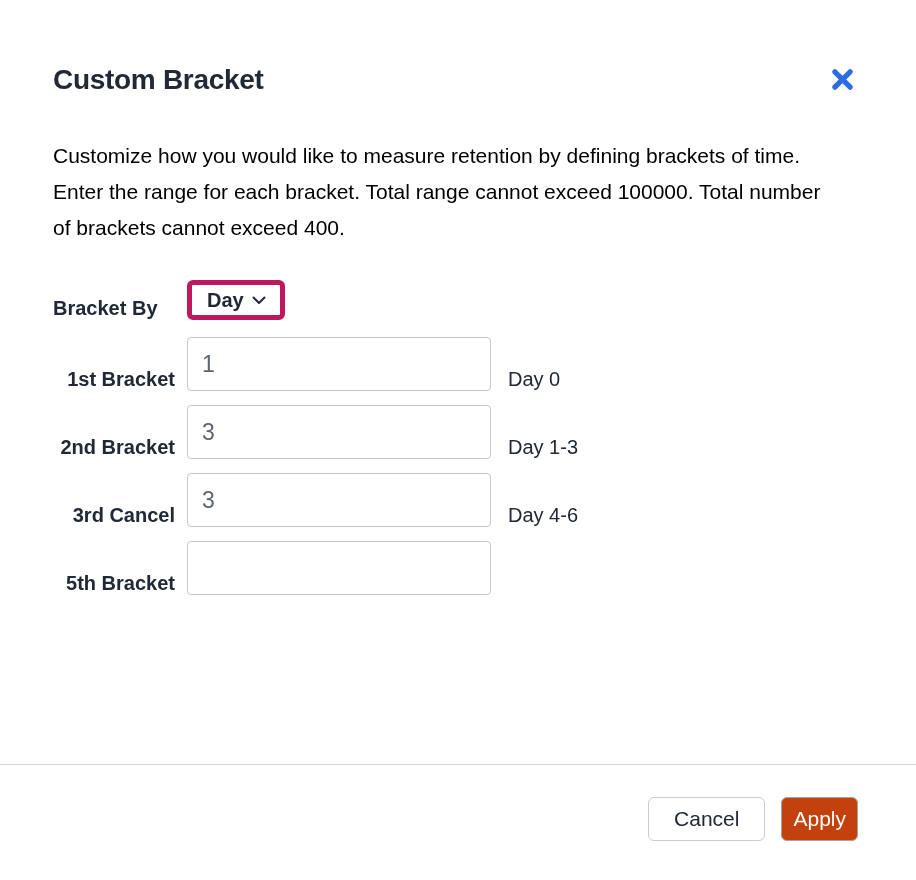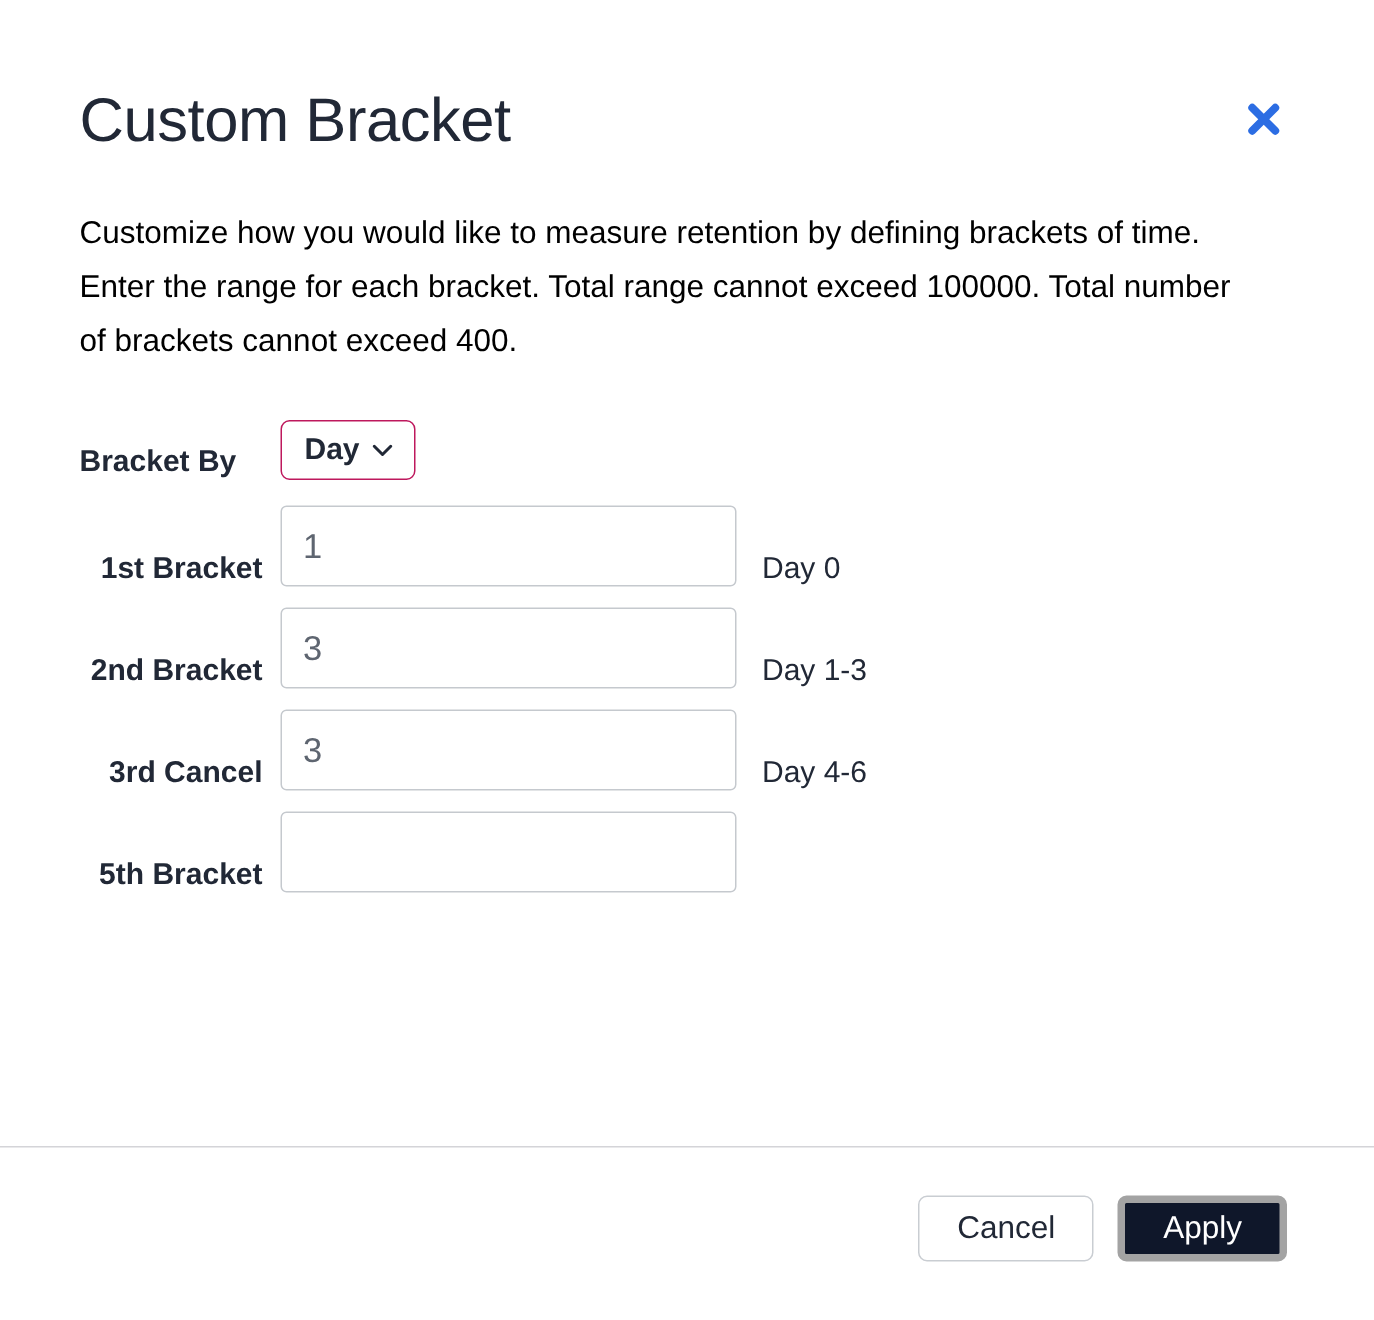--- a/index.html
+++ b/index.html
@@ -13,22 +13,22 @@
   .modal { position: relative; width: 916px; height: 880px; background: #ffffff; }
 
   .modal-body { padding: 58px 58px 0 53px; }
 
   .header {
     display: flex;
     align-items: flex-start;
     justify-content: space-between;
   }
   .title {
-    font-size: 41px;
-    font-weight: 400;
+    font-size: 28px;
+    font-weight: 700;
     letter-spacing: -0.3px;
     color: #212836;
     line-height: 44px;
   }
   .close-btn {
     background: none;
     border: none;
     cursor: pointer;
     padding: 4px;
     margin-top: 6px;
@@ -61,21 +61,21 @@
   }
   .row-label.left { text-align: left; }
 
   .dropdown {
     display: inline-flex;
     align-items: center;
     gap: 8px;
     height: 40px;
     padding: 0 14px 0 15px;
     background: #ffffff;
-    border: 1px solid #be185d;
+    border: 5px solid #be185d;
     border-radius: 6px;
     font-family: inherit;
     font-size: 20px;
     font-weight: 700;
     color: #212836;
     cursor: pointer;
   }
   .bracket-by-row { margin-bottom: 17px; }
 
   .bracket-input {
@@ -122,23 +122,23 @@
     align-items: center;
     justify-content: center;
   }
   .btn-cancel {
     padding: 0 25px;
     background: #ffffff;
     border: 1px solid #c9cdd2;
     color: #212836;
   }
   .btn-apply {
-    padding: 0 25px;
-    background: #0f172a;
-    border: 5px solid #a3a3a3;
+    padding: 0 11px;
+    background: #c2410c;
+    border: 1px solid #a3a3a3;
     color: #ffffff;
   }
 </style>
 </head>
 <body>
 
 <div class="modal">
   <div class="modal-body">
 
     <div class="header">

